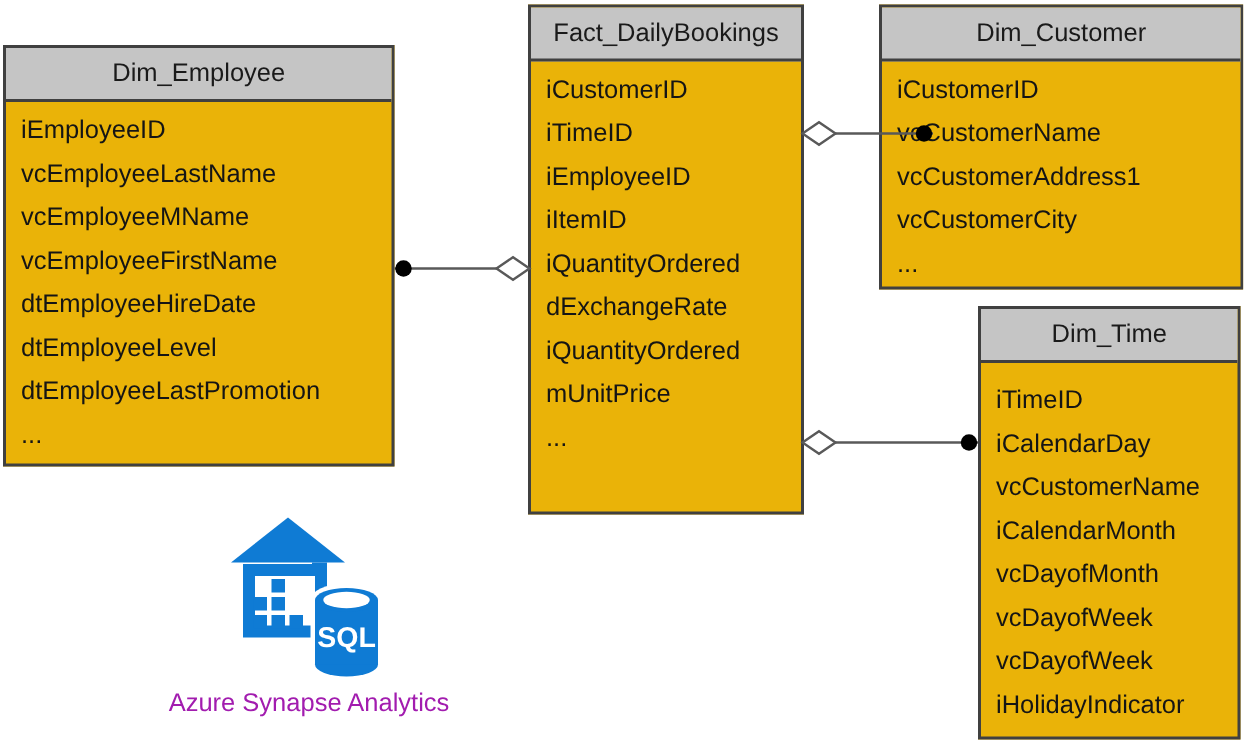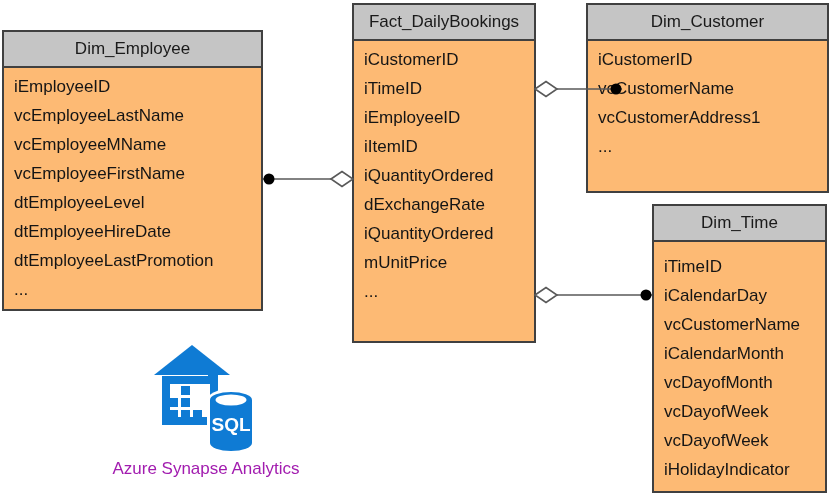--- a/index.html
+++ b/index.html
@@ -15,21 +15,21 @@
     position: absolute;
     left: 0; top: 0;
     width: 829px; height: 496px;
     z-index: 2;
     pointer-events: none;
   }
   .entity {
     position: absolute;
     box-sizing: border-box;
     border: 2px solid #404040;
-    background: #fdba74;
+    background: #eab308;
     z-index: 1;
   }
   .entity-header {
     background: #c5c5c5;
     border-bottom: 2px solid #404040;
     height: 34px;
     line-height: 34px;
     text-align: center;
     font-size: 17px;
     color: #1a1a1a;
@@ -92,22 +92,22 @@
     </g>
   </svg>
 
   <div class="entity entity-dim-employee">
     <div class="entity-header">Dim_Employee</div>
     <div class="field-list">
         <div class="field-row">iEmployeeID</div>
         <div class="field-row">vcEmployeeLastName</div>
         <div class="field-row">vcEmployeeMName</div>
         <div class="field-row">vcEmployeeFirstName</div>
+        <div class="field-row">dtEmployeeHireDate</div>
         <div class="field-row">dtEmployeeLevel</div>
-        <div class="field-row">dtEmployeeHireDate</div>
         <div class="field-row">dtEmployeeLastPromotion</div>
         <div class="field-row">...</div>
       </div>
   </div>
 
   <div class="entity entity-fact-bookings">
     <div class="entity-header">Fact_DailyBookings</div>
     <div class="field-list">
         <div class="field-row">iCustomerID</div>
         <div class="field-row">iTimeID</div>
@@ -120,20 +120,21 @@
         <div class="field-row">...</div>
       </div>
   </div>
 
   <div class="entity entity-dim-customer">
     <div class="entity-header">Dim_Customer</div>
     <div class="field-list">
         <div class="field-row">iCustomerID</div>
         <div class="field-row">vcCustomerName</div>
         <div class="field-row">vcCustomerAddress1</div>
+        <div class="field-row">vcCustomerCity</div>
         <div class="field-row">...</div>
       </div>
   </div>
 
   <div class="entity entity-dim-time">
     <div class="entity-header">Dim_Time</div>
     <div class="field-list pad-lg">
         <div class="field-row">iTimeID</div>
         <div class="field-row">iCalendarDay</div>
         <div class="field-row">vcCustomerName</div>

